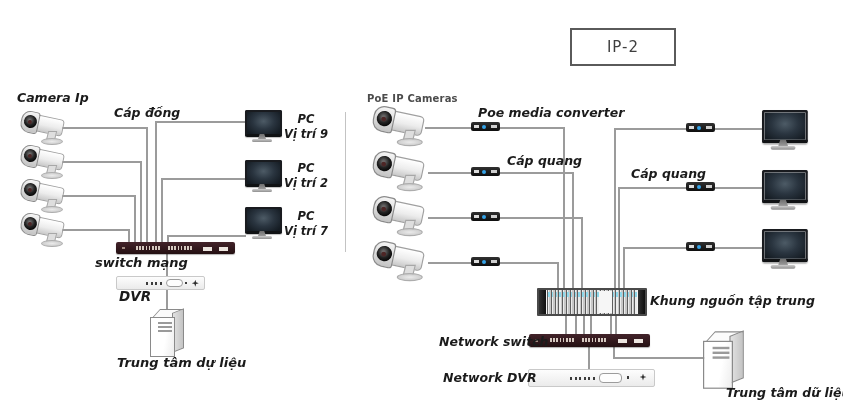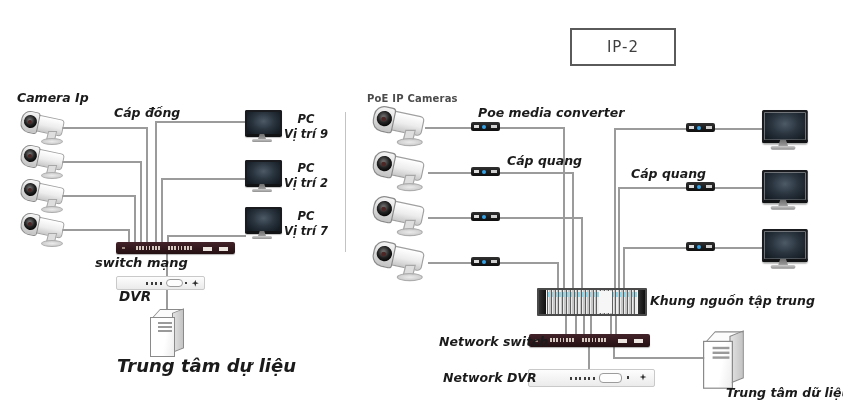--- a/index.html
+++ b/index.html
@@ -115,21 +115,21 @@
   <div class="pclbl" style="left:280px;top:161px;">
     <div>PC</div>
     <div>Vị trí 2</div>
   </div>
   <div class="pclbl" style="left:280px;top:209px;">
     <div>PC</div>
     <div>Vị trí 7</div>
   </div>
   <span class="lbl" style="left:95px;top:255px;font-size:13px;">switch mạng</span>
   <span class="lbl" style="left:119px;top:288px;font-size:13.5px;">DVR</span>
-  <span class="lbl" style="left:117px;top:355px;font-size:18px;">Trung tâm dự liệu</span>
+  <span class="lbl" style="left:117px;top:355px;font-size:13px;">Trung tâm dự liệu</span>
 
   <span class="lbl plain" style="left:367px;top:93px;">PoE IP Cameras</span>
   <span class="lbl" style="left:478px;top:105px;">Poe media converter</span>
   <span class="lbl" style="left:507px;top:153px;">Cáp quang</span>
   <span class="lbl" style="left:631px;top:166px;">Cáp quang</span>
   <span class="lbl" style="left:650px;top:293px;">Khung nguồn tập trung</span>
   <span class="lbl" style="left:439px;top:334px;">Network switch</span>
   <span class="lbl" style="left:443px;top:370px;">Network DVR</span>
   <span class="lbl" style="left:726px;top:385px;">Trung tâm dữ liệu</span>
 <div class="line" style="left: 56px; top: 127px; width: 91px; height: 1.5px;"></div>

